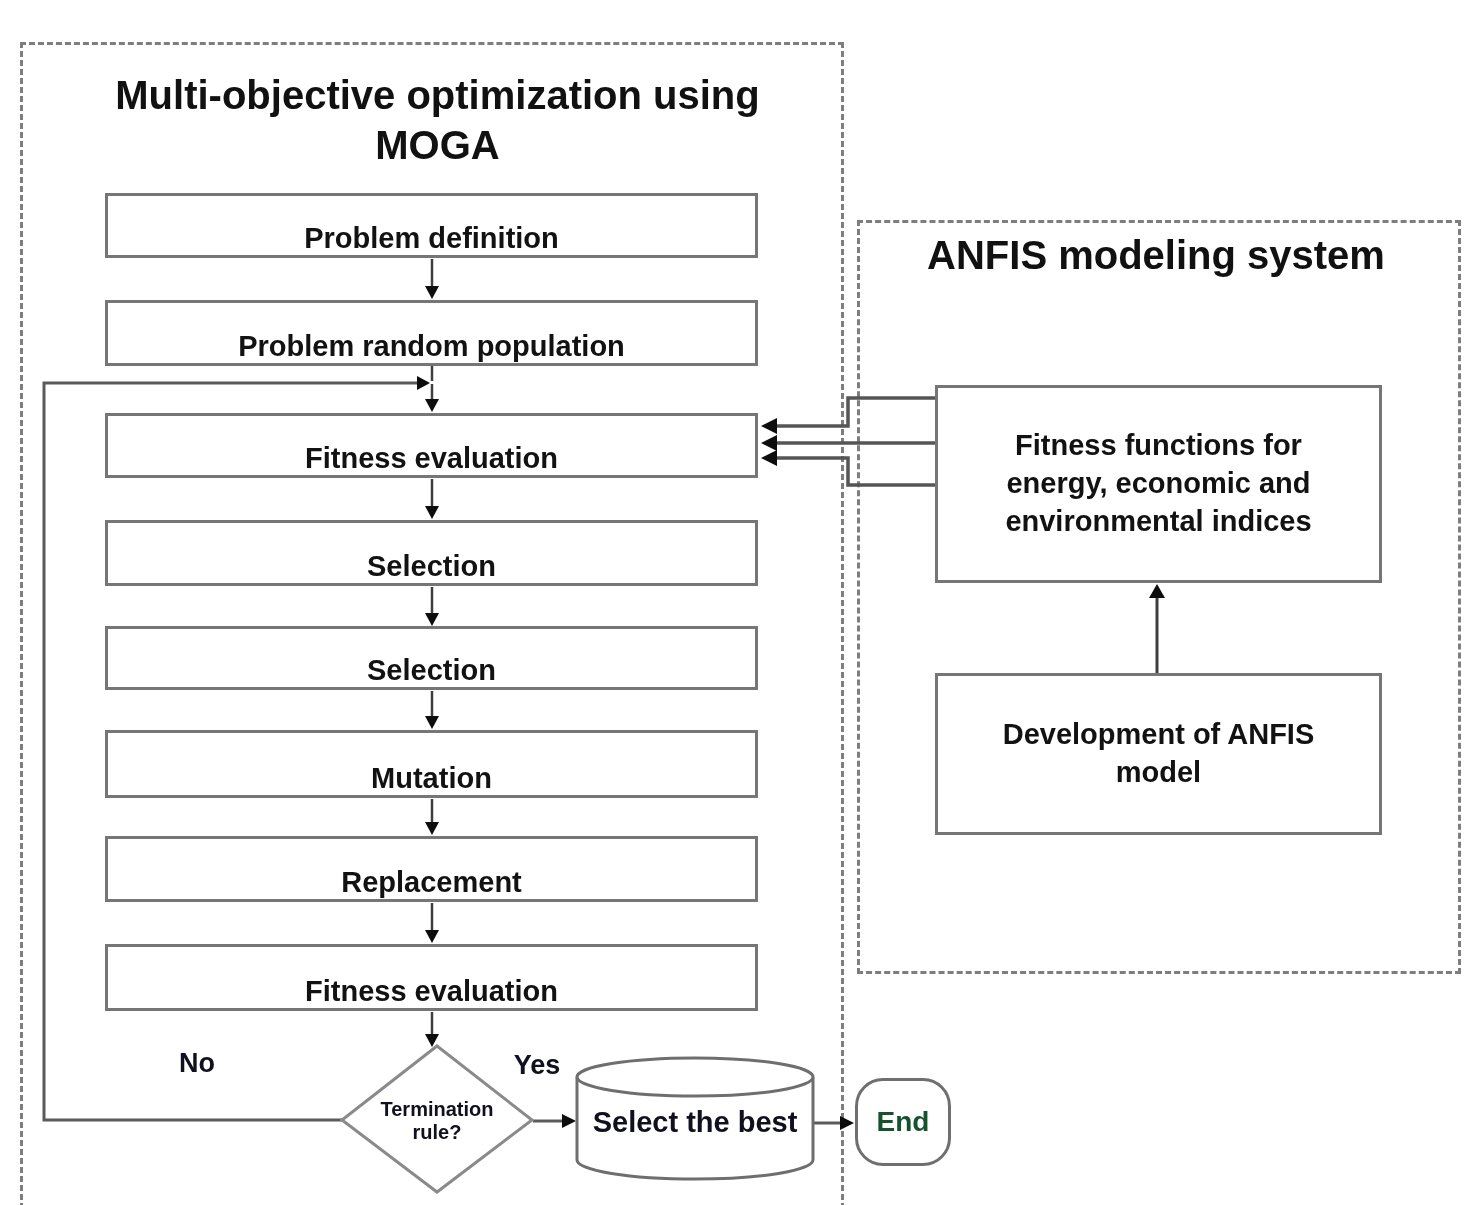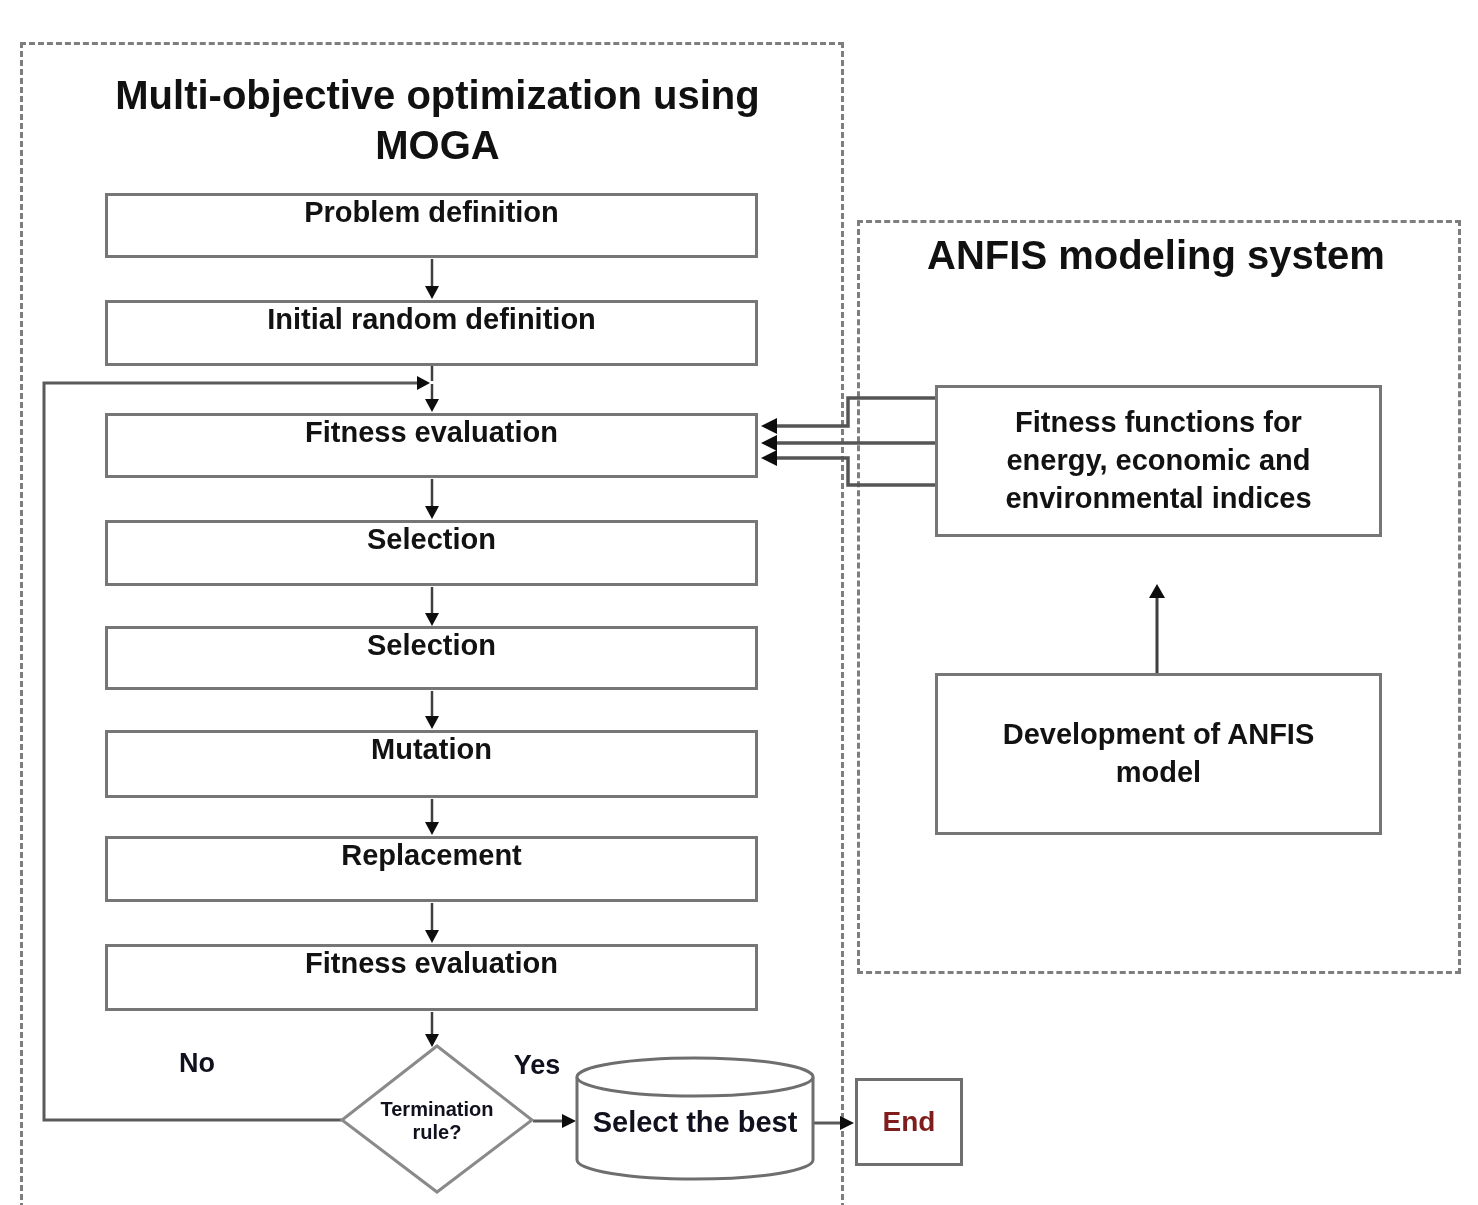--- a/index.html
+++ b/index.html
@@ -26,21 +26,21 @@
     text-align:center;
     white-space:pre-line;
     color:#111111;
   }
   .pbox{
     position:absolute;
     left:105px;width:653px;height:65px;
     background:#ffffff;
     border:3px solid #767676;
     box-sizing:border-box;
-    display:flex;align-items:flex-start;justify-content:center;
+    display:flex;align-items:flex-end;justify-content:center;
     font-weight:bold;font-size:29px;color:#121212;
   }
   .abox{
     position:absolute;
     background:#ffffff;
     border:3px solid #767676;
     box-sizing:border-box;
     display:flex;align-items:center;justify-content:center;
     text-align:center;
     font-weight:bold;font-size:29px;color:#121212;
@@ -60,26 +60,26 @@
     white-space:pre-line;color:#10101e;
   }
   .cyl-label{
     position:absolute;
     left:583px;top:1078px;width:224px;
     text-align:center;
     font-weight:bold;font-size:29px;color:#10101e;
   }
   .end-box{
     position:absolute;
-    left:855px;top:1050px;width:108px;height:88px;
-    border:3px solid #6f6f6f;border-radius:0;
+    left:855px;top:1050px;width:96px;height:88px;
+    border:3px solid #6f6f6f;border-radius:28px;
     box-sizing:border-box;
     background:#ffffff;
     display:flex;align-items:center;justify-content:center;
-    font-weight:bold;font-size:28px;color:#7f1d1d;
+    font-weight:bold;font-size:28px;color:#14532d;
   }
 </style>
 </head>
 <body>
 
 <div id="stage">
 
   <div class="panel" style="left:20px;top:14px;width:818px;height:1161px;"></div>
   <div class="panel" style="left:857px;top:192px;width:598px;height:748px;"></div>
 
@@ -138,42 +138,42 @@
   </svg>
 
   <div class="section-title" style="left:85px;top:42px;width:705px;">Multi-objective optimization using
 MOGA</div>
   <div class="section-title" style="left:870px;top:202px;width:572px;">ANFIS modeling system</div>
 
   <div class="pbox" style="top:165px;">
     <span>Problem definition</span>
   </div>
   <div class="pbox" style="top:272px;height:66px;">
-    <span>Initial random definition</span>
+    <span>Problem random population</span>
   </div>
   <div class="pbox" style="top:385px;">
     <span>Fitness evaluation</span>
   </div>
   <div class="pbox" style="top:492px;height:66px;">
     <span>Selection</span>
   </div>
   <div class="pbox" style="top:598px;height:64px;">
     <span>Selection</span>
   </div>
   <div class="pbox" style="top:702px;height:68px;">
     <span>Mutation</span>
   </div>
   <div class="pbox" style="top:808px;height:66px;">
     <span>Replacement</span>
   </div>
   <div class="pbox" style="top:916px;height:67px;">
     <span>Fitness evaluation</span>
   </div>
 
-  <div class="abox" style="left:935px;top:357px;width:447px;height:152px;">
+  <div class="abox" style="left:935px;top:357px;width:447px;height:198px;">
     <span>Fitness functions for
 energy, economic and
 environmental indices</span>
   </div>
   <div class="abox" style="left:935px;top:645px;width:447px;height:162px;">
     <span>Development of ANFIS
 model</span>
   </div>
 
   <div class="decision-label">Termination

